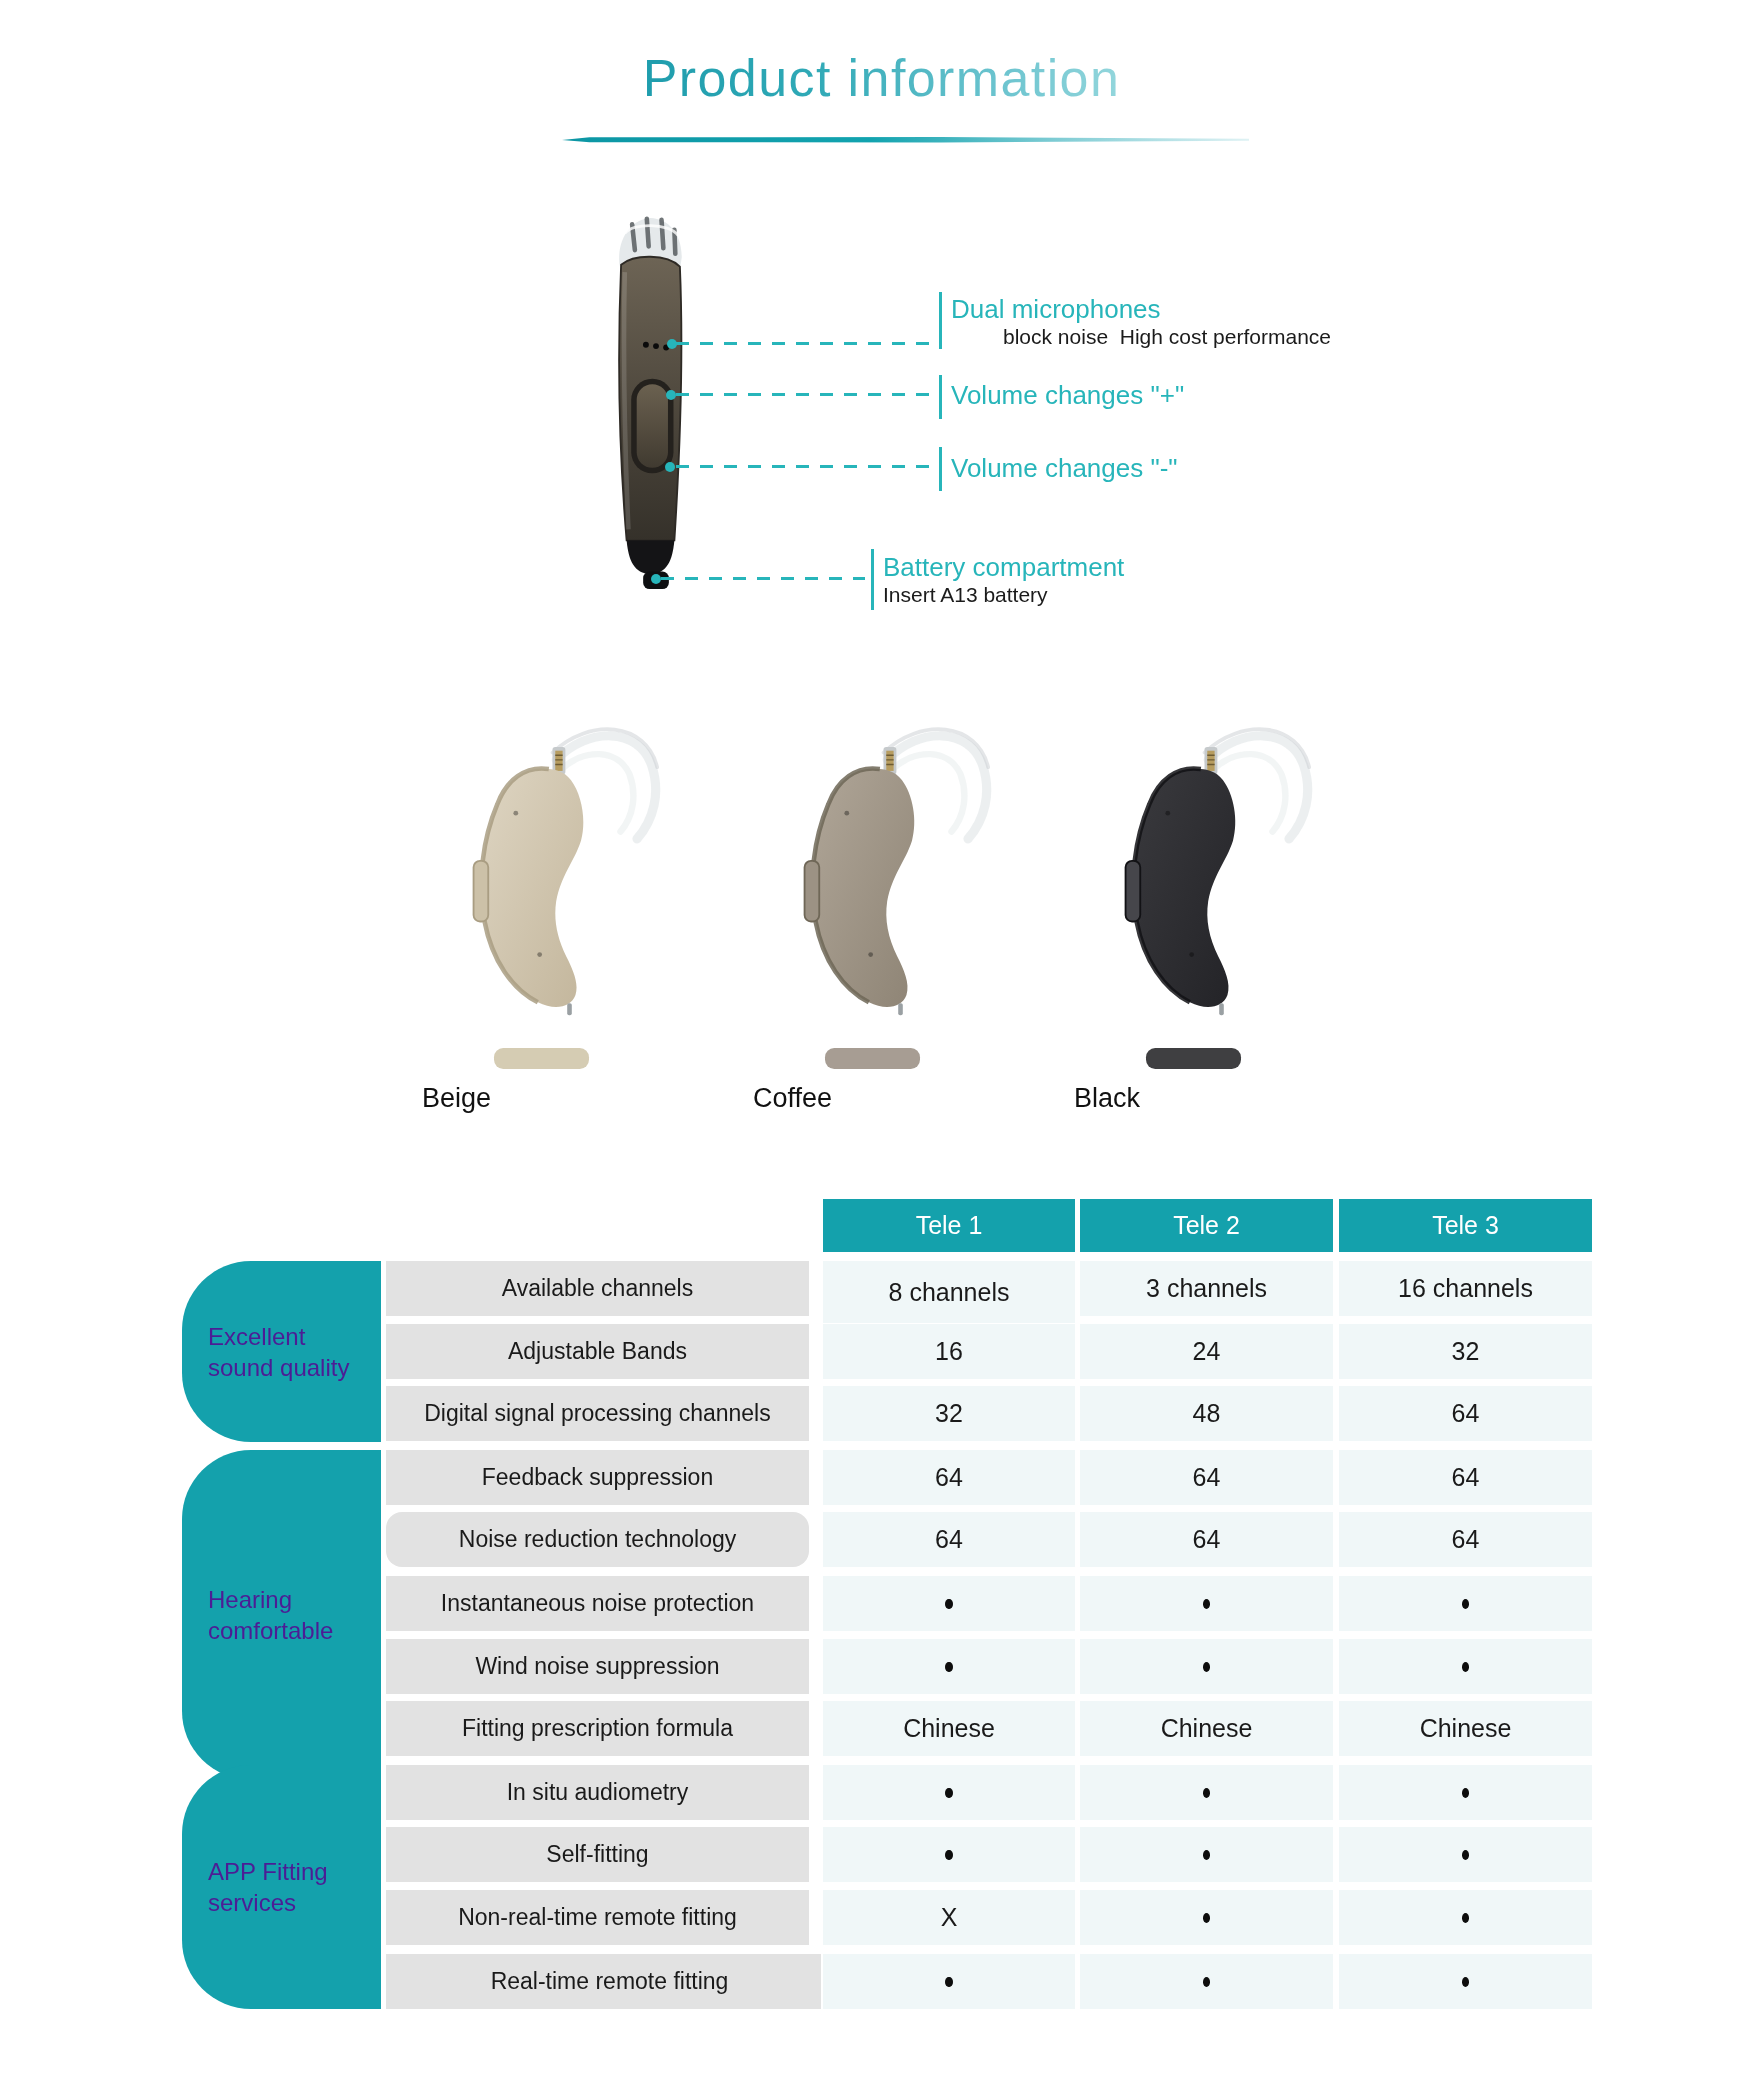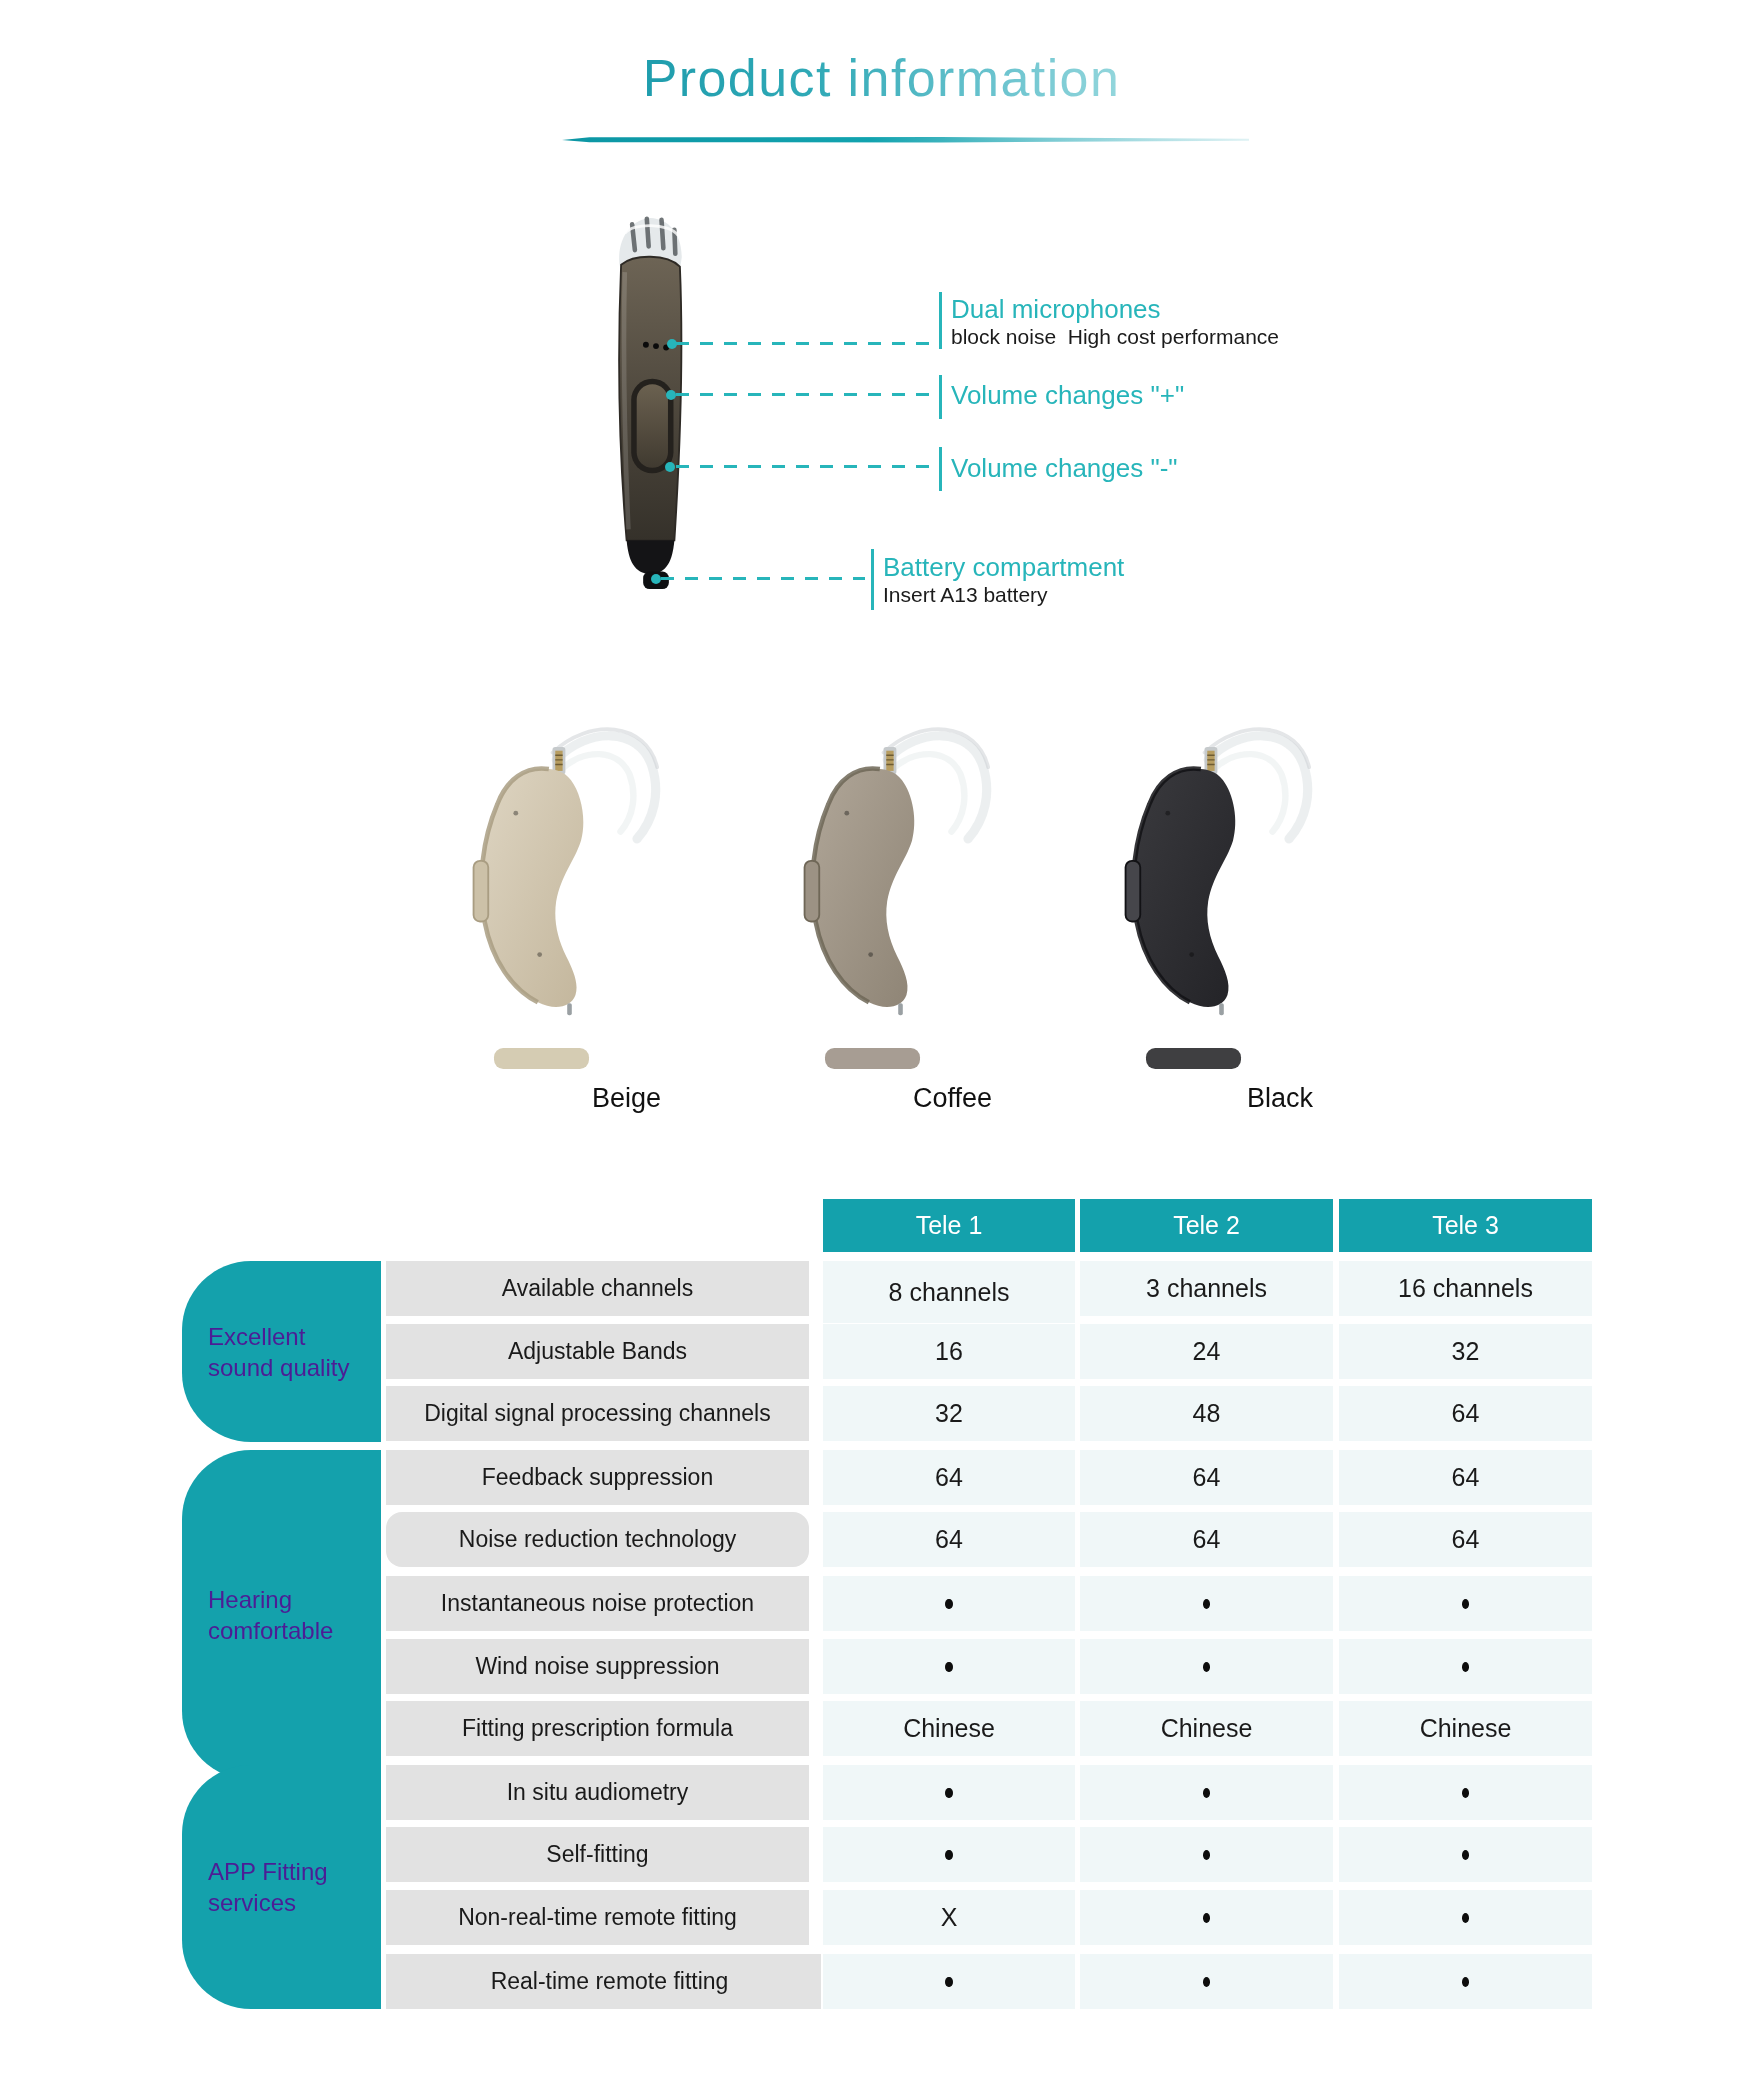--- a/index.html
+++ b/index.html
@@ -17,21 +17,21 @@
       clip-path:polygon(0 55%,4% 5%,55% 0,100% 30%,100% 70%,55% 100%,4% 95%);}
 
   
   .c-dash{height:2.8px;background-image:repeating-linear-gradient(90deg,var(--callout) 0 13px,transparent 13px 24px);}
   .c-bar{width:2.8px;background:var(--callout);}
   .c-dot{width:10px;height:10px;border-radius:50%;background:var(--callout);}
   .c-title{font-size:26px;color:var(--callout);white-space:pre;}
   .c-sub{font-size:21px;color:#1b1b1b;white-space:pre;}
 
   
-  .device-card{position:absolute;width:239px;text-align:right;}
+  .device-card{position:absolute;width:239px;text-align:left;}
   .swatch{width:95px;height:21px;border-radius:9.2px;margin:16.5px auto 14.7px auto;}
   .variant-label{font-size:27px;color:#111;}
 
   
   .spec-table{position:absolute;left:182px;top:1199px;width:1411px;height:812px;}
   .th{position:absolute;background:var(--teal);color:#fff;font-size:25px;
       display:flex;align-items:center;justify-content:center;}
   .group-box{position:absolute;background:var(--teal);border-radius:69px 0 0 69px;
       display:flex;align-items:center;}
   .group-label{color:#4c1d95;font-size:24px;line-height:31px;padding-left:26px;width:156px;}
@@ -80,21 +80,21 @@
     <rect x="65" y="194" width="34" height="91" rx="17" fill="url(#rockGrad)"></rect>
     <path d="M54,364 L106,364 C104,386 98,400 80,401 C62,400 56,386 54,364 Z" fill="#141416"></path>
     <rect x="72" y="398" width="28" height="19" rx="7" fill="#0e0f11"></rect>
   </svg>
 
   <div id="callouts">
       <div class="c-dash" style="position: absolute; left: 676px; top: 342px; width: 257px;"></div>
       <div class="c-dot" style="position: absolute; left: 667px; top: 339px;"></div>
       <div class="c-bar" style="position: absolute; left: 939px; top: 292px; height: 57px;"></div>
       <div class="c-title" style="position: absolute; left: 951px; top: 294px;">Dual microphones</div>
-      <div class="c-sub" style="position: absolute; left: 951px; top: 325px;">block noise  High cost performance</div>
+      <div class="c-sub" style="position: absolute; left: 1003px; top: 325px;">block noise  High cost performance</div>
       <div class="c-dash" style="position: absolute; left: 676px; top: 393px; width: 257px;"></div>
       <div class="c-dot" style="position: absolute; left: 666px; top: 390px;"></div>
       <div class="c-bar" style="position: absolute; left: 939px; top: 375px; height: 44px;"></div>
       <div class="c-title" style="position: absolute; left: 951px; top: 380px;">Volume changes "+"</div>
       <div class="c-dash" style="position: absolute; left: 676px; top: 465px; width: 257px;"></div>
       <div class="c-dot" style="position: absolute; left: 665px; top: 462px;"></div>
       <div class="c-bar" style="position: absolute; left: 939px; top: 447px; height: 44px;"></div>
       <div class="c-title" style="position: absolute; left: 951px; top: 453px;">Volume changes "-"</div>
       <div class="c-dash" style="position: absolute; left: 661px; top: 577px; width: 204px;"></div>
       <div class="c-dot" style="position: absolute; left: 651px; top: 574px;"></div>

